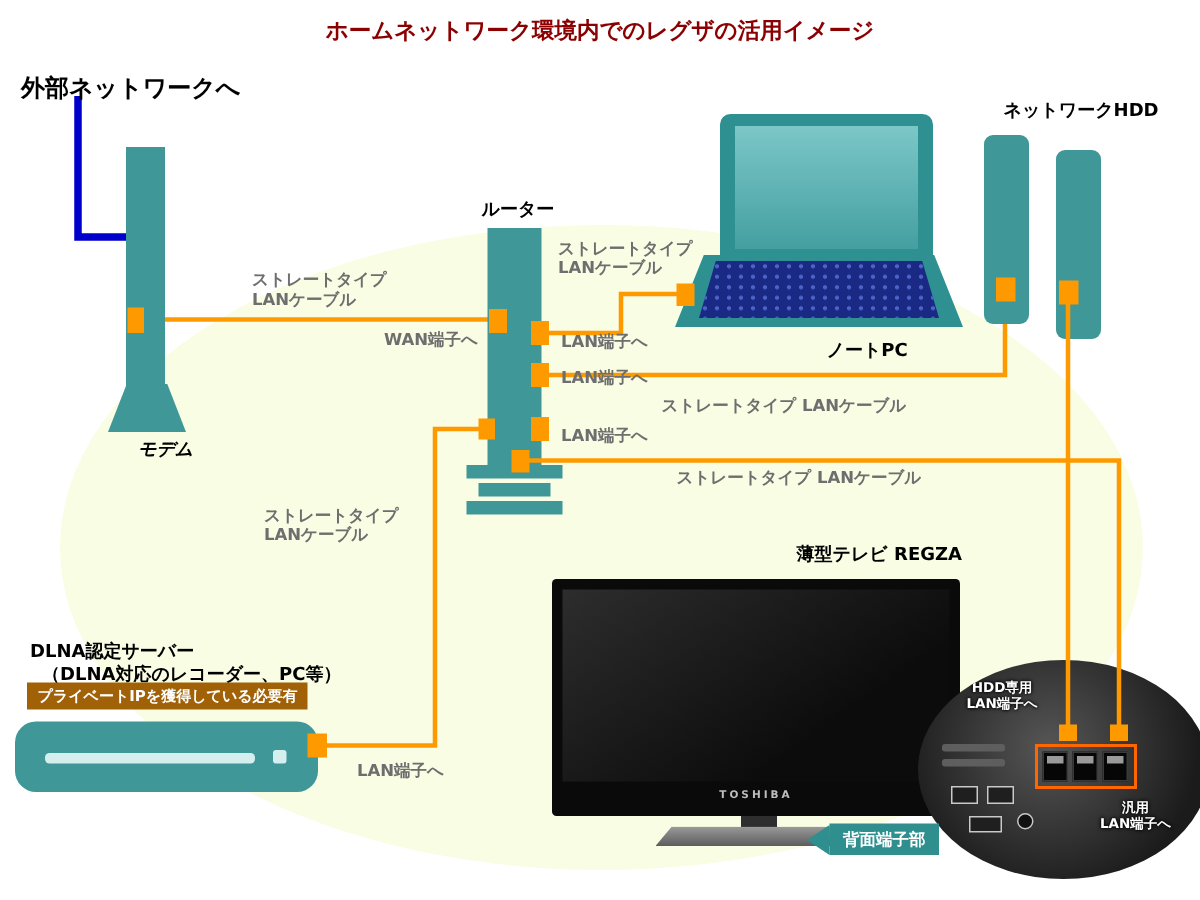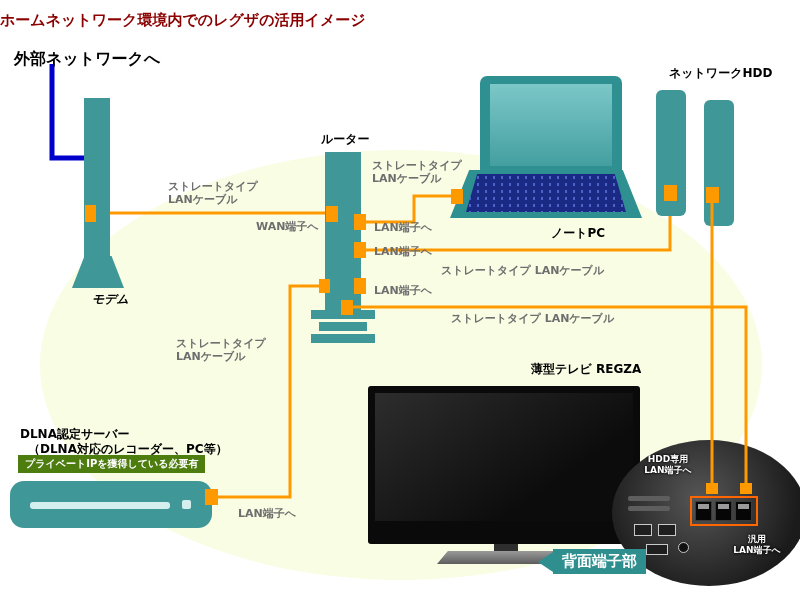--- a/index.html
+++ b/index.html
@@ -15,21 +15,21 @@
   svg#cables-under{z-index:1;}
   svg#cables-over{z-index:3;}
   .dev{z-index:2;}
   .lblz{z-index:4;}
   
   .teal{background:#3f9798;}
   
   .blk{font-weight:bold;color:#000;font-size:12px;white-space:nowrap;}
   .gry{font-weight:bold;color:#6e6e6e;font-size:11px;white-space:nowrap;}
   .cl2{text-align:left;font-weight:bold;color:#6e6e6e;font-size:11px;line-height:1.18;}
-  .title{left:0;top:11px;width:800px;font-size:15px;font-weight:bold;color:#8b0000;}
+  .title{left:0;top:11px;width:800px;text-align:center;font-size:15px;font-weight:bold;color:#8b0000;}
   
   .modem-tower{left:84px;top:98px;width:26px;height:160px;}
   .modem-base{left:72px;top:256px;width:52px;height:32px;
     clip-path:polygon(24% 0,76% 0,100% 100%,0 100%);}
   
   .router-tower{left:325px;top:152px;width:36px;height:158px;}
   .router-fin1{left:311px;top:310px;width:64px;height:9px;}
   .router-fin2{left:319px;top:322px;width:48px;height:9px;}
   .router-fin3{left:311px;top:334px;width:64px;height:9px;}
   
@@ -49,39 +49,39 @@
   .tv-outer{left:368px;top:386px;width:272px;height:158px;background:#0a0a0a;border-radius:3px;}
   .tv-screen{left:7px;top:7px;width:258px;height:128px;background:linear-gradient(145deg,#2d2d2d,#0c0c0c 70%);}
   .tv-brand{left:0;top:140px;width:272px;text-align:center;color:#bdbdbd;font-size:7px;letter-spacing:2px;font-weight:bold;}
   .tv-neck{left:494px;top:544px;width:24px;height:8px;background:#2e2e2e;}
   .tv-base{left:437px;top:551px;width:136px;height:13px;background:linear-gradient(#9a9a9a,#5d5d5d);
     clip-path:polygon(8% 0,92% 0,100% 100%,0 100%);}
   
   .dlna-box{left:10px;top:481px;width:202px;height:47px;border-radius:14px;}
   .dlna-slot{left:30px;top:502px;width:140px;height:7px;background:#d5efef;border-radius:3px;}
   .dlna-led{left:182px;top:500px;width:9px;height:9px;background:#d5efef;border-radius:2px;}
-  .dlna-note{left:18px;top:455px;background:#4d7c0f;color:#fff;font-size:10px;font-weight:bold;
+  .dlna-note{left:18px;top:455px;background:#a16207;color:#fff;font-size:10px;font-weight:bold;
     padding:2px 7px;white-space:nowrap;}
   
   .rear{left:612px;top:440px;width:194px;height:146px;border-radius:50%;overflow:hidden;
     background:radial-gradient(circle at 45% 40%,#565656,#1b1b1b 72%);}
   .vent{position:absolute;background:#5e5e5e;border-radius:2px;}
   .port-sm{position:absolute;background:#1f1f1f;border:1px solid #c9c9c9;}
   .port-circle{position:absolute;width:9px;height:9px;border:1px solid #c9c9c9;border-radius:50%;background:#111;}
   .lan-box{position:absolute;left:78px;top:56px;width:68px;height:30px;border:2px solid #ff6600;
     display:flex;gap:3px;padding:3px;box-sizing:border-box;}
   .rj45{width:17px;height:20px;background:#060606;border:1px solid #3a3a3a;box-sizing:border-box;}
   .rj45 .pins{height:5px;margin:2px;background:#9a9a9a;}
   .rear-lbl{position:absolute;color:#fff;font-weight:bold;font-size:9px;line-height:1.25;
     text-align:center;text-shadow:0 0 3px #000,0 0 2px #000;}
   
   .callout{left:538px;top:549px;display:flex;align-items:center;z-index:4;}
   .callout-arrow{width:0;height:0;border-top:10px solid transparent;border-bottom:10px solid transparent;
     border-right:15px solid #2f8f8f;}
-  .callout-box{background:#2f8f8f;color:#fff;font-size:15px;font-weight:bold;padding:3px 9px;white-space:nowrap;}
+  .callout-box{background:#2f8f8f;color:#fff;font-size:11px;font-weight:bold;padding:3px 9px;white-space:nowrap;}
 </style>
 </head>
 <body>
 
 <div class="abs bg-ellipse"></div>
 
 <svg id="cables-under" class="abs layer" width="800" height="600">
   <polyline points="52,64 52,158 86,158" fill="none" stroke="#0000cc" stroke-width="5"></polyline>
   <polyline points="95,213 332,213" fill="none" stroke="#ff9900" stroke-width="3"></polyline>
   <polyline points="360,222 414,222 414,196 457,196" fill="none" stroke="#ff9900" stroke-width="3"></polyline>
@@ -101,20 +101,21 @@
   <div class="abs laptop-display"></div>
 </div>
 <div class="abs dev laptop-deck"></div>
 <div class="abs dev laptop-kbd"></div>
 
 <div class="abs dev teal hdd1"></div>
 <div class="abs dev teal hdd2"></div>
 
 <div class="abs dev tv-outer">
   <div class="abs tv-screen"></div>
+  <div class="abs tv-brand">TOSHIBA</div>
 </div>
 <div class="abs dev tv-neck"></div>
 <div class="abs dev tv-base"></div>
 
 <div class="abs dev teal dlna-box"></div>
 <div class="abs dev dlna-slot"></div>
 <div class="abs dev dlna-led"></div>
 
 <div class="abs dev rear">
   <div class="vent" style="left:16px;top:56px;width:42px;height:5px;"></div>

